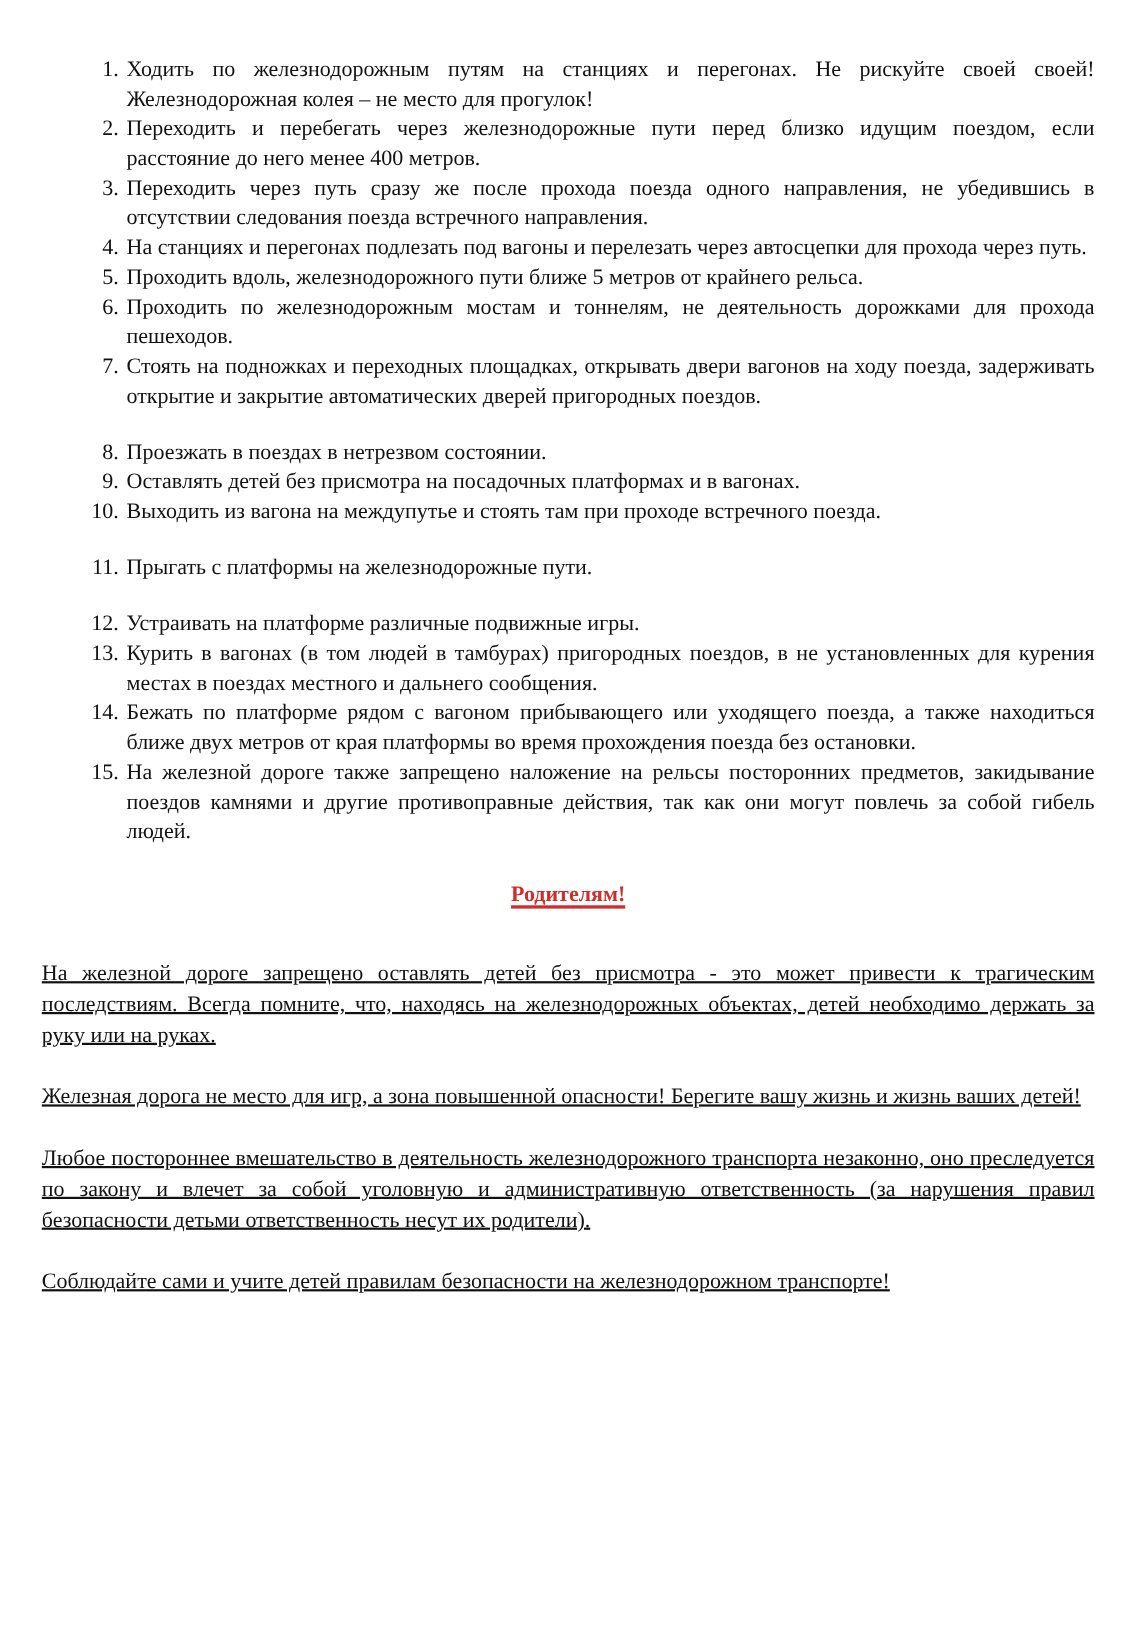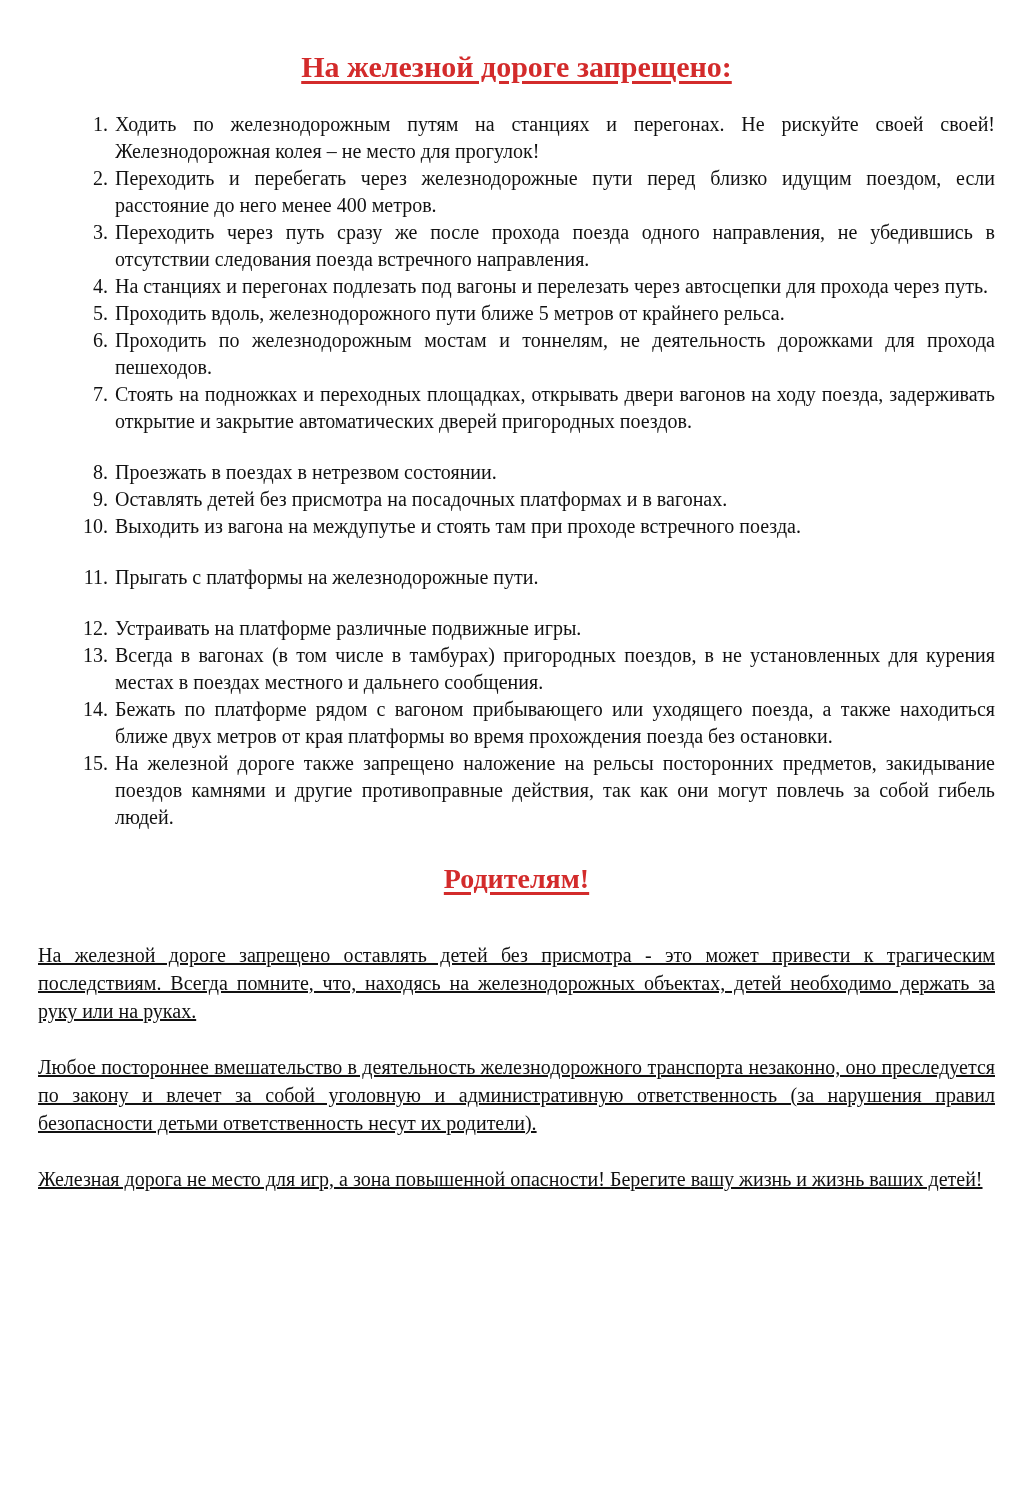--- a/index.html
+++ b/index.html
@@ -41,60 +41,60 @@
     text-align: justify;
     padding-left: 2px;
   }
   ol.rules li.gap {
     margin-top: 24px;
   }
   .section-heading {
     margin: 32px 0 46px 0;
     text-align: center;
     color: var(--accent);
-    font-size: 28px;
+    font-size: 20px;
     font-weight: bold;
     text-decoration: underline;
     text-decoration-thickness: 2.5px;
     text-underline-offset: 4px;
   }
   .para {
     margin: 0 0 28px 0;
     font-size: 20px;
     line-height: 28px;
     text-align: justify;
     text-decoration: underline;
   }
 </style>
 </head>
 <body>
 
 <div class="page">
 
-  <h1 class="main-heading">На железной дороге запрещено:</h1>
 
   <ol class="rules">
     <li>Ходить по железнодорожным путям на станциях и перегонах. Не рискуйте своей своей! Железнодорожная колея – не место для прогулок!</li>
     <li>Переходить и перебегать через железнодорожные пути перед близко идущим поездом, если расстояние до него менее 400 метров.</li>
     <li>Переходить через путь сразу же после прохода поезда одного направления, не убедившись в отсутствии следования поезда встречного направления.</li>
     <li>На станциях и перегонах подлезать под вагоны и перелезать через автосцепки для прохода через путь.</li>
     <li>Проходить вдоль, железнодорожного пути ближе 5 метров от крайнего рельса.</li>
     <li>Проходить по железнодорожным мостам и тоннелям, не деятельность дорожками для прохода пешеходов.</li>
     <li>Стоять на подножках и переходных площадках, открывать двери вагонов на ходу поезда, задерживать открытие и закрытие автоматических дверей пригородных поездов.</li>
     <li class="gap">Проезжать в поездах в нетрезвом состоянии.</li>
     <li>Оставлять детей без присмотра на посадочных платформах и в вагонах.</li>
     <li>Выходить из вагона на междупутье и стоять там при проходе встречного поезда.</li>
     <li class="gap">Прыгать с платформы на железнодорожные пути.</li>
     <li class="gap">Устраивать на платформе различные подвижные игры.</li>
-    <li>Всегда в вагонах (в том числе в тамбурах) пригородных поездов, в не установленных для курения местах в поездах местного и дальнего сообщения.</li>
+    <li>Курить в вагонах (в том людей в тамбурах) пригородных поездов, в не установленных для курения местах в поездах местного и дальнего сообщения.</li>
     <li>Бежать по платформе рядом с вагоном прибывающего или уходящего поезда, а также находиться ближе двух метров от края платформы во время прохождения поезда без остановки.</li>
     <li>На железной дороге также запрещено наложение на рельсы посторонних предметов, закидывание поездов камнями и другие противоправные действия, так как они могут повлечь за собой гибель людей.</li>
   </ol>
 
   <h2 class="section-heading">Родителям!</h2>
 
   <p class="para">На железной дороге запрещено оставлять детей без присмотра - это может привести к трагическим последствиям. Всегда помните, что, находясь на железнодорожных объектах, детей необходимо держать за руку или на руках.</p>
+  <p class="para">Железная дорога не место для игр, а зона повышенной опасности! Берегите вашу жизнь и жизнь ваших детей!</p>
   <p class="para">Любое постороннее вмешательство в деятельность железнодорожного транспорта незаконно, оно преследуется по закону и влечет за собой уголовную и административную ответственность (за нарушения правил безопасности детьми ответственность несут их родители).</p>
-  <p class="para">Железная дорога не место для игр, а зона повышенной опасности! Берегите вашу жизнь и жизнь ваших детей!</p>
 
 
+  <p class="para">Соблюдайте сами и учите детей правилам безопасности на железнодорожном транспорте!</p>
 
 </div>
 
 </body></html>

